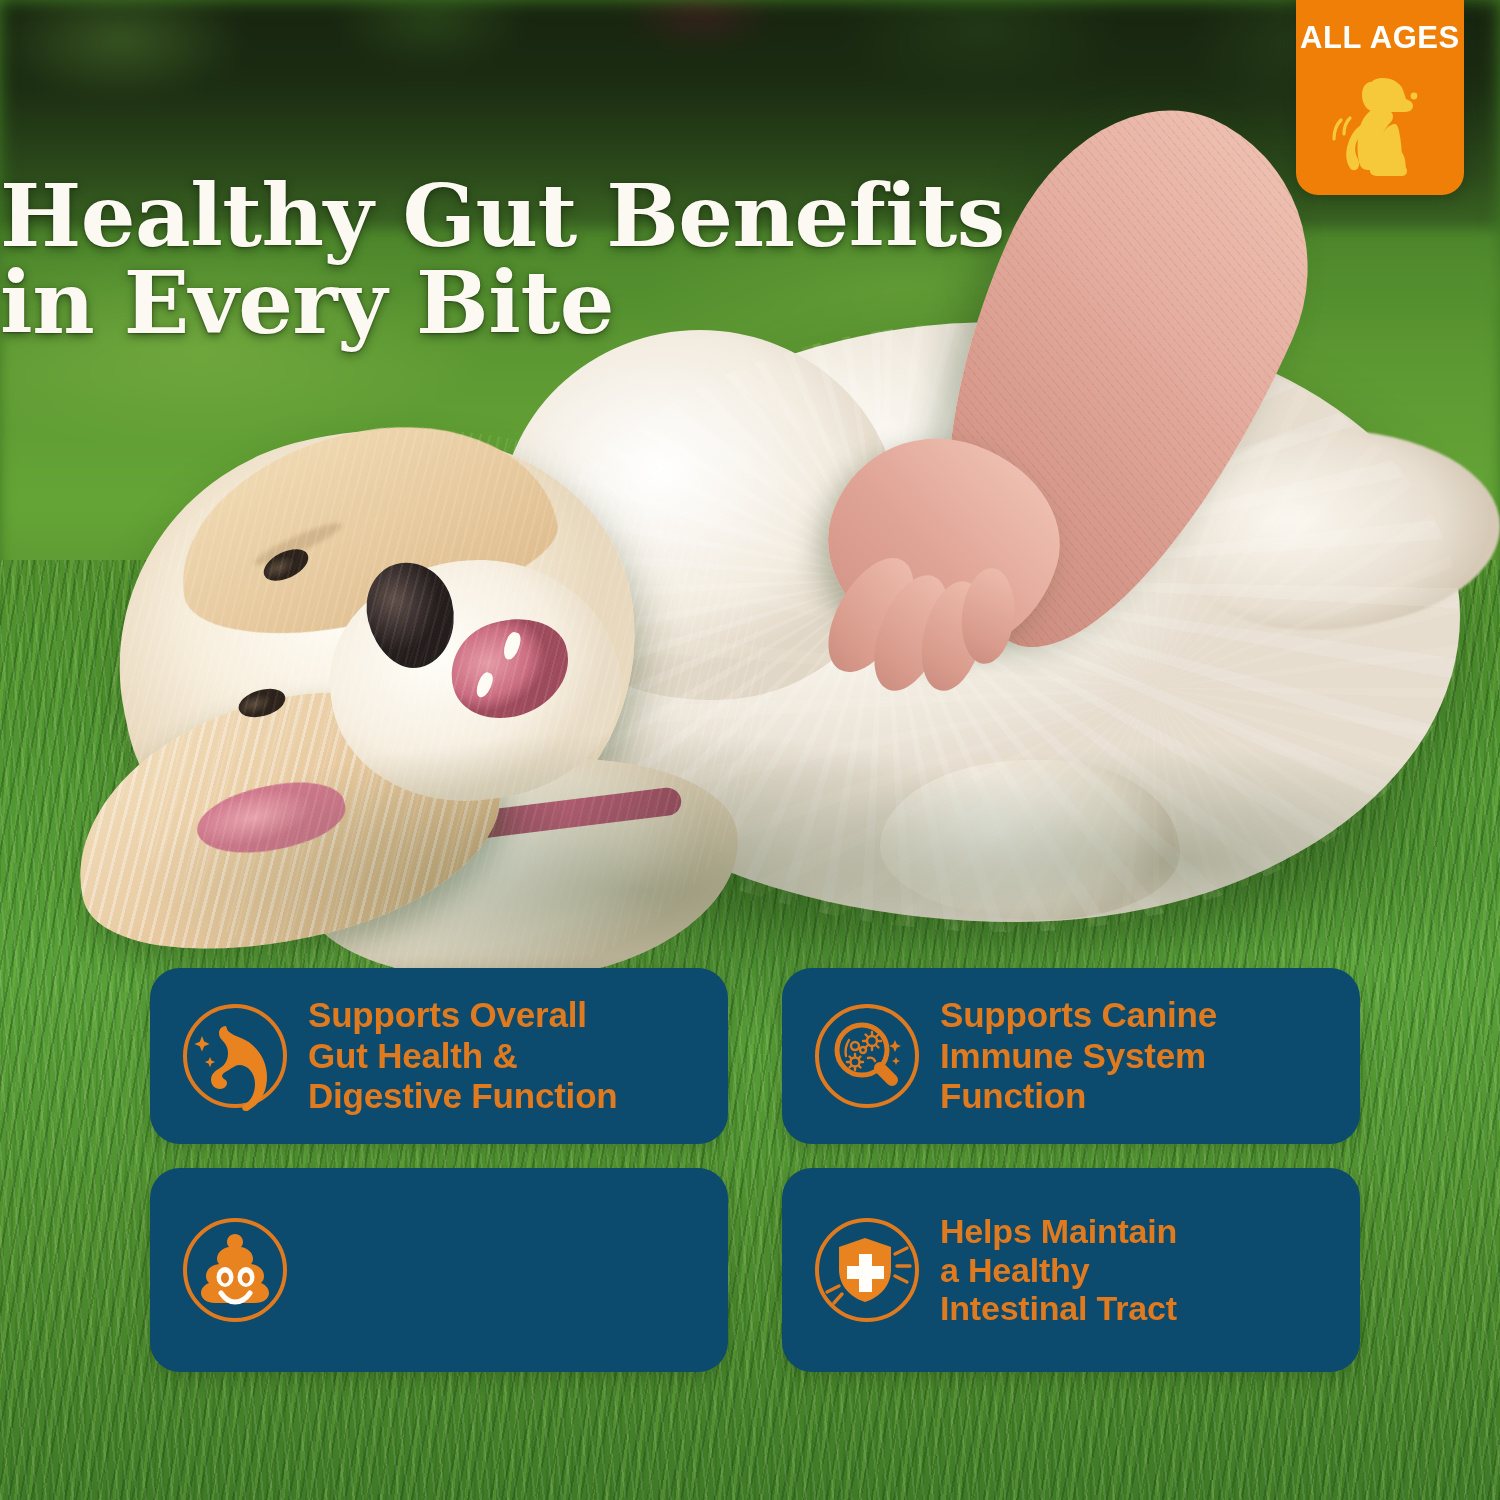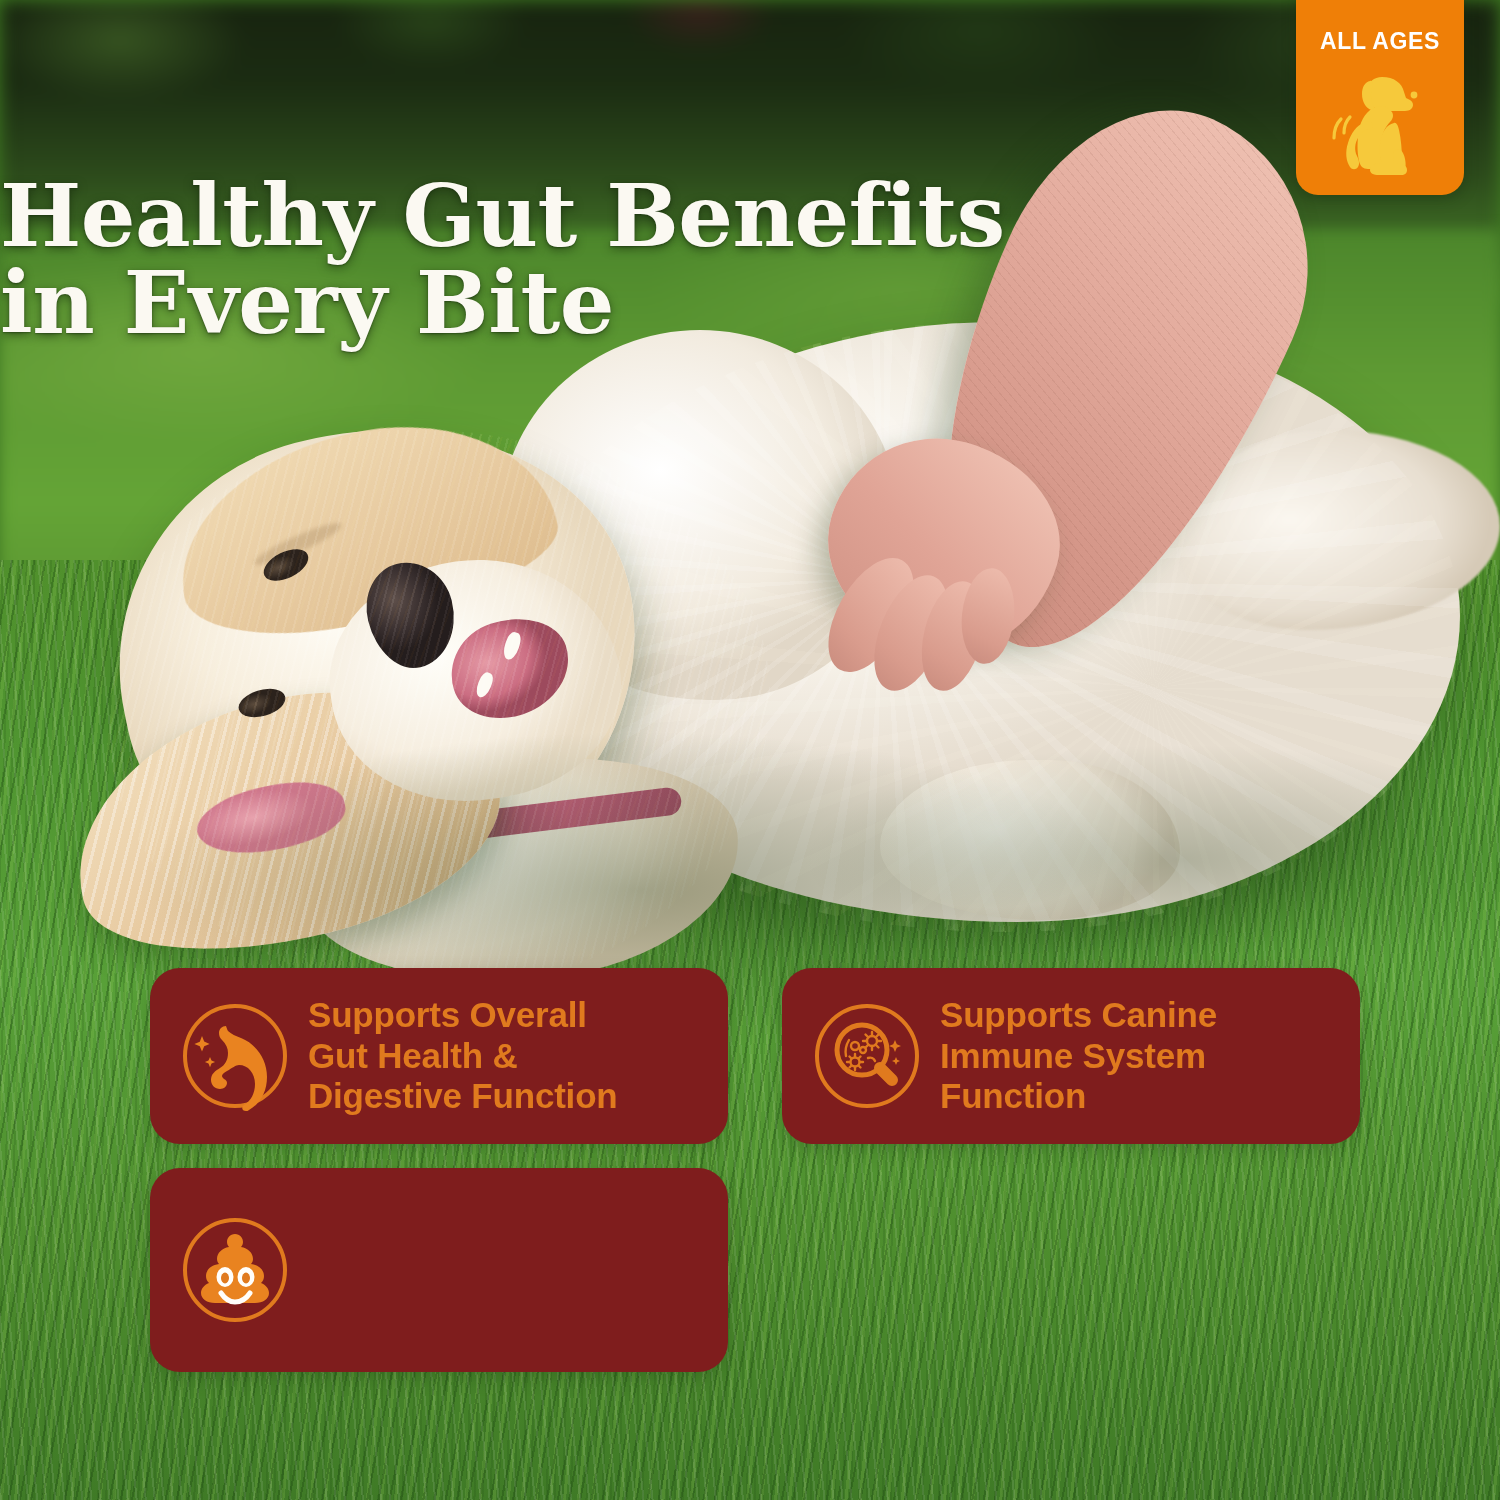--- a/index.html
+++ b/index.html
@@ -216,32 +216,32 @@
 
   
   .badge{
     position:absolute;left:1296px;top:-10px;width:168px;height:205px;
     background:#ef7f07;
     border-radius:0 0 22px 22px;
     box-shadow:0 4px 14px rgba(20,40,12,.35);
     display:flex;flex-direction:column;align-items:center;
   }
   .badge-label{
-    color:#ffffff;font-weight:bold;font-size:23px;letter-spacing:.6px;
-    margin-top:38px;font-family:"Liberation Sans",sans-serif;
+    color:#ffffff;font-weight:bold;font-size:31px;letter-spacing:.6px;
+    margin-top:30px;font-family:"Liberation Sans",sans-serif;
   }
   .badge-dog{margin-top:6px;}
 
   
   .cards{
     position:absolute;left:150px;top:968px;width:1210px;
     display:grid;grid-template-columns:578px 578px;gap:24px 54px;
   }
   .card{
-    background:#7f1d1d;border-radius:30px;
+    background:#0c4a6e;border-radius:30px;
     display:flex;align-items:center;
     padding:18px 24px 18px 26px;
     box-shadow:0 6px 18px rgba(20,44,12,.22);
     min-height:176px;box-sizing:border-box;
   }
   .card.tall{min-height:204px;}
   .card-icon{flex:0 0 118px;height:118px;margin-right:14px;display:flex;align-items:center;justify-content:center;}
   .card-text{
     color:#e07a1e;font-weight:bold;font-size:35px;line-height:1.16;
     font-family:"Liberation Sans",sans-serif;white-space:pre-line;letter-spacing:-.2px;
@@ -379,15 +379,34 @@
           <path d="M56 20c-5 0-8 4-8 8 0 2 1 4 2 5-7 1-12 6-12 12 0 2 1 4 2 5-8 1-13 6-13 12 0 3 1 5 3 7-5 2-8 6-8 10 0 6 6 10 14 10h40c8 0 14-4 14-10 0-4-3-8-8-10 2-2 3-4 3-7 0-6-5-11-13-12 1-1 2-3 2-5 0-6-5-11-12-12 1-1 2-3 2-5 0-4-3-8-8-8z" fill="#E98320"></path>
           <ellipse cx="46" cy="63" rx="8.5" ry="10" fill="#FFFEFB"></ellipse>
           <ellipse cx="67" cy="63" rx="8.5" ry="10" fill="#FFFEFB"></ellipse>
           <ellipse cx="46" cy="64" rx="4" ry="5.4" fill="#E07A1E"></ellipse>
           <ellipse cx="67" cy="64" rx="4" ry="5.4" fill="#E07A1E"></ellipse>
           <path d="M42 79c4 6 9 9 14 9s11-3 15-9" fill="none" stroke="#FFFEFB" stroke-width="5" stroke-linecap="round"></path>
         </svg>
       </div>
     </div>
 
+    <div class="card tall">
+      <div class="card-icon">
+        <svg width="112" height="112" viewBox="0 0 112 112" aria-hidden="true">
+          <circle cx="56" cy="56" r="50" fill="none" stroke="#E07A1E" stroke-width="4"></circle>
+          <path d="M54 24L28 33v22c0 17 11 28 26 33 15-5 26-16 26-33V33z" fill="#E98320"></path>
+          <path d="M48 40h13v12h12v13H61v13H48V65H36V52h12z" fill="#FFFEFB"></path>
+          <g stroke="#E07A1E" stroke-width="3.4" stroke-linecap="round" fill="none">
+            <path d="M84 40L96 34"></path>
+            <path d="M86 52h13"></path>
+            <path d="M84 62l12 6"></path>
+            <path d="M28 72l-12 6"></path>
+            <path d="M31 80l-8 9"></path>
+          </g>
+        </svg>
+      </div>
+      <div class="card-text">Helps Maintain
+a Healthy
+Intestinal Tract</div>
+    </div>
 
   </div>
 </div>
 
 </body></html>

